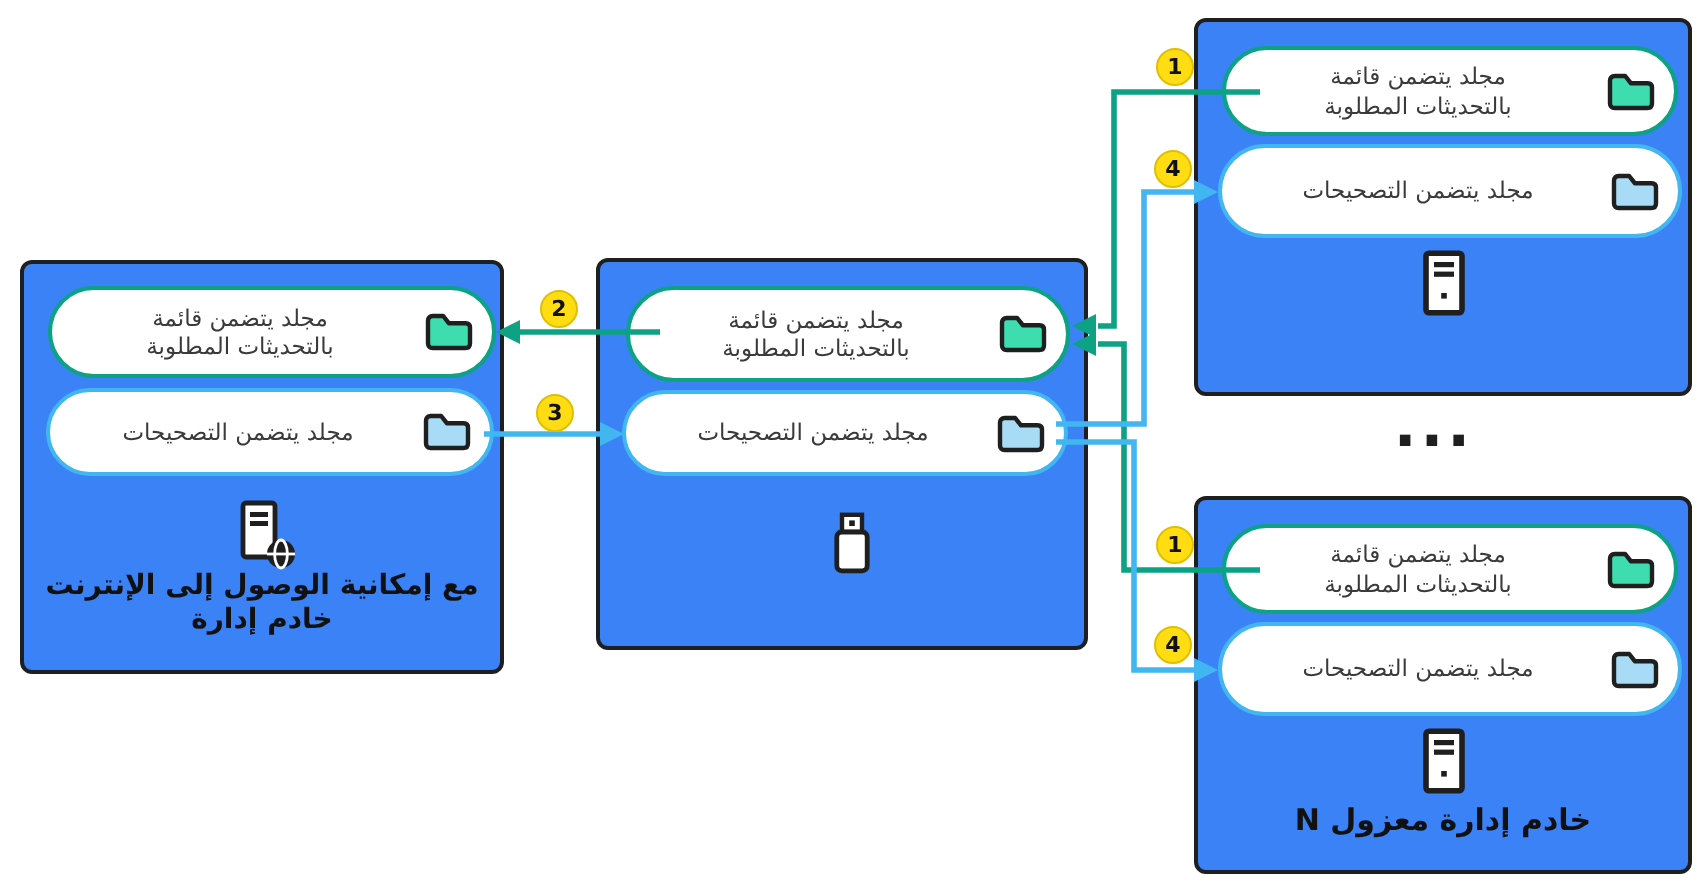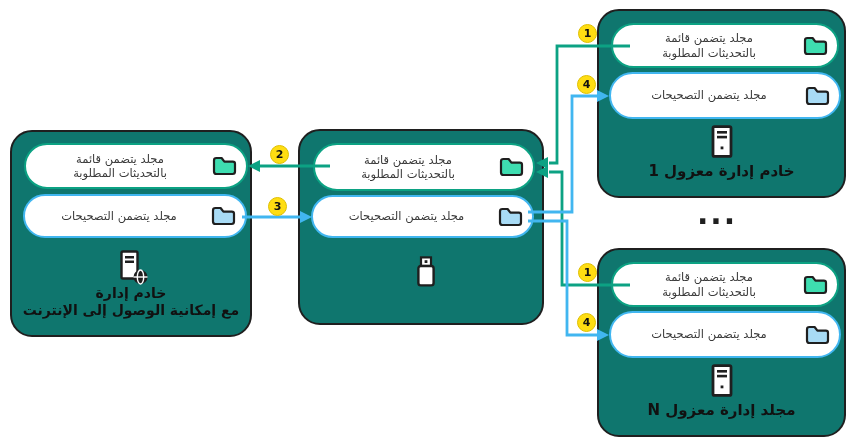--- a/index.html
+++ b/index.html
@@ -1,20 +1,20 @@
 <!DOCTYPE html>
 <html lang="ar"><head>
 <meta charset="utf-8">
 <style>
   html,body { margin:0; padding:0; background:#fff; }
   .canvas { position:relative; width:852px; height:446px; background:#fff;
             font-family:"DejaVu Sans", sans-serif; overflow:hidden; }
 
-  .box { position:absolute; background:#0f766e; border:2.5px solid #1f1f1f;
-         border-radius:22px; box-sizing:border-box; z-index:1; }
+  .box { position:absolute; background:#3b82f6; border:2.5px solid #1f1f1f;
+         border-radius:6px; box-sizing:border-box; z-index:1; }
 
   .wires { position:absolute; left:0; top:0; width:852px; height:446px; z-index:3; pointer-events:none; }
   .wires path.g { stroke:#0ca283; stroke-width:2.8; fill:none; }
   .wires path.b { stroke:#41b6f0; stroke-width:2.8; fill:none; }
   .wires polygon.gf { fill:#0ca283; }
   .wires polygon.bf { fill:#41b6f0; }
 
   .pill { position:absolute; display:flex; align-items:center; background:#fff;
           box-sizing:border-box; padding:0 9px; direction:rtl; z-index:4; }
   .pill.green { border:2.2px solid #0ca283; }
@@ -125,22 +125,22 @@
       <svg width="31" height="36" viewBox="0 0 31 36">
         <rect x="3.5" y="1.5" width="16" height="27" rx="1.5" fill="#fff" stroke="#1f1f1f" stroke-width="2.4"></rect>
         <rect x="7" y="6" width="9" height="2.5" fill="#1f1f1f"></rect>
         <rect x="7" y="10.5" width="9" height="2.5" fill="#1f1f1f"></rect>
         <circle cx="22.5" cy="27" r="7" fill="#1f1f1f"></circle>
         <line x1="15.5" y1="27" x2="29.5" y2="27" stroke="#fff" stroke-width="1.4"></line>
         <ellipse cx="22.5" cy="27" rx="3.2" ry="7" fill="none" stroke="#fff" stroke-width="1.4"></ellipse>
       </svg>
     </span>
     <div class="node-label">
+      <span>مع إمكانية الوصول إلى الإنترنت</span>
       <span>خادم إدارة</span>
-      <span>مع إمكانية الوصول إلى الإنترنت</span>
     </div>
   </div>
 
   <div class="box" id="box-external">
     <div class="pill green">
       <span class="picon">
         <svg width="25" height="20" viewBox="0 0 25 20">
           <path d="M2 4.4 Q2 2 4.4 2 L9.6 2 L12.4 5.6 L20.8 5.6 Q23 5.6 23 7.8 L23 15.6 Q23 18 20.6 18 L4.4 18 Q2 18 2 15.6 Z" fill="#3eddb0" stroke="#1f1f1f" stroke-width="2.2" stroke-linejoin="round"></path>
         </svg>
       </span>
@@ -191,23 +191,20 @@
       </span>
     </div>
     <span class="node-icon">
       <svg width="22" height="33" viewBox="0 0 22 33">
         <rect x="2" y="1.6" width="18" height="29.8" rx="1.5" fill="#fff" stroke="#1f1f1f" stroke-width="2.8"></rect>
         <rect x="6" y="6" width="10" height="2.6" fill="#1f1f1f"></rect>
         <rect x="6" y="10.8" width="10" height="2.6" fill="#1f1f1f"></rect>
         <rect x="9.6" y="21.5" width="2.8" height="2.8" fill="#1f1f1f"></rect>
       </svg>
     </span>
-    <div class="node-label">
-      <span>خادم إدارة معزول 1</span>
-    </div>
   </div>
 
   <div class="dots">...</div>
 
   <div class="box" id="box-ison">
     <div class="pill green">
       <span class="picon">
         <svg width="25" height="20" viewBox="0 0 25 20">
           <path d="M2 4.4 Q2 2 4.4 2 L9.6 2 L12.4 5.6 L20.8 5.6 Q23 5.6 23 7.8 L23 15.6 Q23 18 20.6 18 L4.4 18 Q2 18 2 15.6 Z" fill="#3eddb0" stroke="#1f1f1f" stroke-width="2.2" stroke-linejoin="round"></path>
         </svg>
@@ -229,21 +226,21 @@
     </div>
     <span class="node-icon">
       <svg width="22" height="33" viewBox="0 0 22 33">
         <rect x="2" y="1.6" width="18" height="29.8" rx="1.5" fill="#fff" stroke="#1f1f1f" stroke-width="2.8"></rect>
         <rect x="6" y="6" width="10" height="2.6" fill="#1f1f1f"></rect>
         <rect x="6" y="10.8" width="10" height="2.6" fill="#1f1f1f"></rect>
         <rect x="9.6" y="21.5" width="2.8" height="2.8" fill="#1f1f1f"></rect>
       </svg>
     </span>
     <div class="node-label">
-      <span>مجلد إدارة معزول N</span>
+      <span>خادم إدارة معزول N</span>
     </div>
   </div>
 
   <div class="badge" id="badge-1-top">1</div>
   <div class="badge" id="badge-4-top">4</div>
   <div class="badge" id="badge-2">2</div>
   <div class="badge" id="badge-3">3</div>
   <div class="badge" id="badge-1-bottom">1</div>
   <div class="badge" id="badge-4-bottom">4</div>
 

